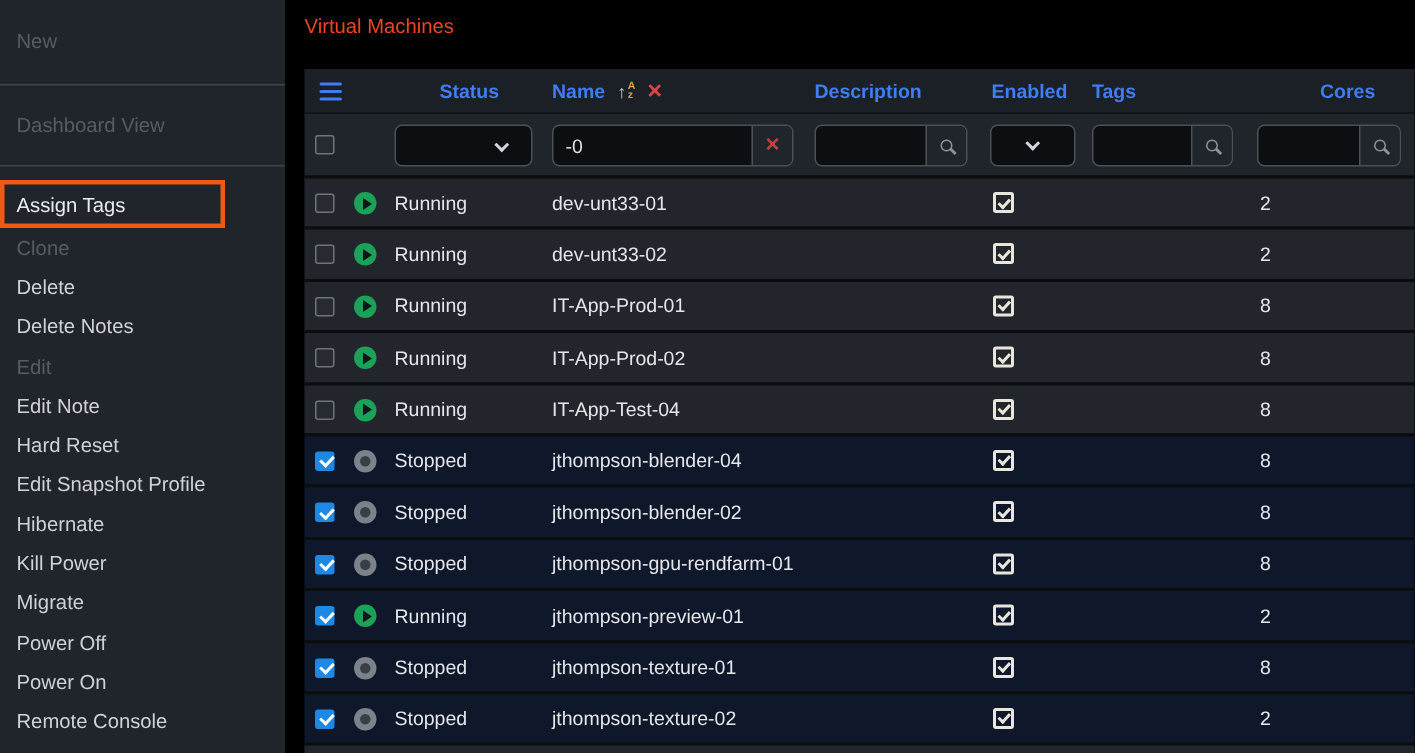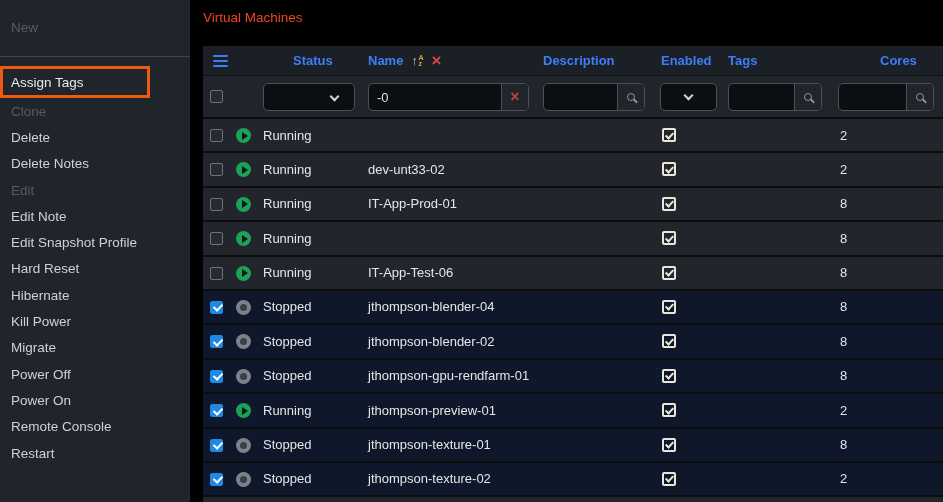--- a/index.html
+++ b/index.html
@@ -101,43 +101,46 @@
   .f-tags   { left:525px; width:94px; }
   .f-cores  { left:635px; width:96px; }
 </style>
 </head>
 <body>
 
 <div class="sidebar">
     <div class="sb-item disabled divider">
     <span>New</span>
   </div>
+    <div class="sb-item disabled divider">
+    <span>Dashboard View</span>
+  </div>
     <div class="sb-item highlighted">
     <span>Assign Tags</span>
   </div>
     <div class="sb-item disabled">
     <span>Clone</span>
   </div>
     <div class="sb-item">
     <span>Delete</span>
   </div>
     <div class="sb-item">
     <span>Delete Notes</span>
   </div>
     <div class="sb-item disabled">
     <span>Edit</span>
   </div>
     <div class="sb-item">
     <span>Edit Note</span>
   </div>
     <div class="sb-item">
+    <span>Hard Reset</span>
+  </div>
+    <div class="sb-item">
     <span>Edit Snapshot Profile</span>
-  </div>
-    <div class="sb-item">
-    <span>Hard Reset</span>
   </div>
     <div class="sb-item">
     <span>Hibernate</span>
   </div>
     <div class="sb-item">
     <span>Kill Power</span>
   </div>
     <div class="sb-item">
     <span>Migrate</span>
   </div>
@@ -220,20 +223,21 @@
           <span class="mag"></span>
         </span>
       </div>
     </div>
 
     <div>
         <div class="trow">
     <span class="cb"></span>
     <span class="si running"></span>
     <span class="ctext c-status">Running</span>
+    <span class="ctext c-name">dev-unt33-01</span>
     <span class="en"></span>
     <span class="ctext c-cores">2</span>
   </div>
         <div class="trow">
     <span class="cb"></span>
     <span class="si running"></span>
     <span class="ctext c-status">Running</span>
     <span class="ctext c-name">dev-unt33-02</span>
     <span class="en"></span>
     <span class="ctext c-cores">2</span>
@@ -243,28 +247,29 @@
     <span class="si running"></span>
     <span class="ctext c-status">Running</span>
     <span class="ctext c-name">IT-App-Prod-01</span>
     <span class="en"></span>
     <span class="ctext c-cores">8</span>
   </div>
         <div class="trow">
     <span class="cb"></span>
     <span class="si running"></span>
     <span class="ctext c-status">Running</span>
-    <span class="en"></span>
-    <span class="ctext c-cores">8</span>
-  </div>
-        <div class="trow">
-    <span class="cb"></span>
-    <span class="si running"></span>
-    <span class="ctext c-status">Running</span>
-    <span class="ctext c-name">IT-App-Test-06</span>
+    <span class="ctext c-name">IT-App-Prod-02</span>
+    <span class="en"></span>
+    <span class="ctext c-cores">8</span>
+  </div>
+        <div class="trow">
+    <span class="cb"></span>
+    <span class="si running"></span>
+    <span class="ctext c-status">Running</span>
+    <span class="ctext c-name">IT-App-Test-04</span>
     <span class="en"></span>
     <span class="ctext c-cores">8</span>
   </div>
         <div class="trow selected">
     <span class="cb"></span>
     <span class="si stopped"></span>
     <span class="ctext c-status">Stopped</span>
     <span class="ctext c-name">jthompson-blender-04</span>
     <span class="en"></span>
     <span class="ctext c-cores">8</span>

